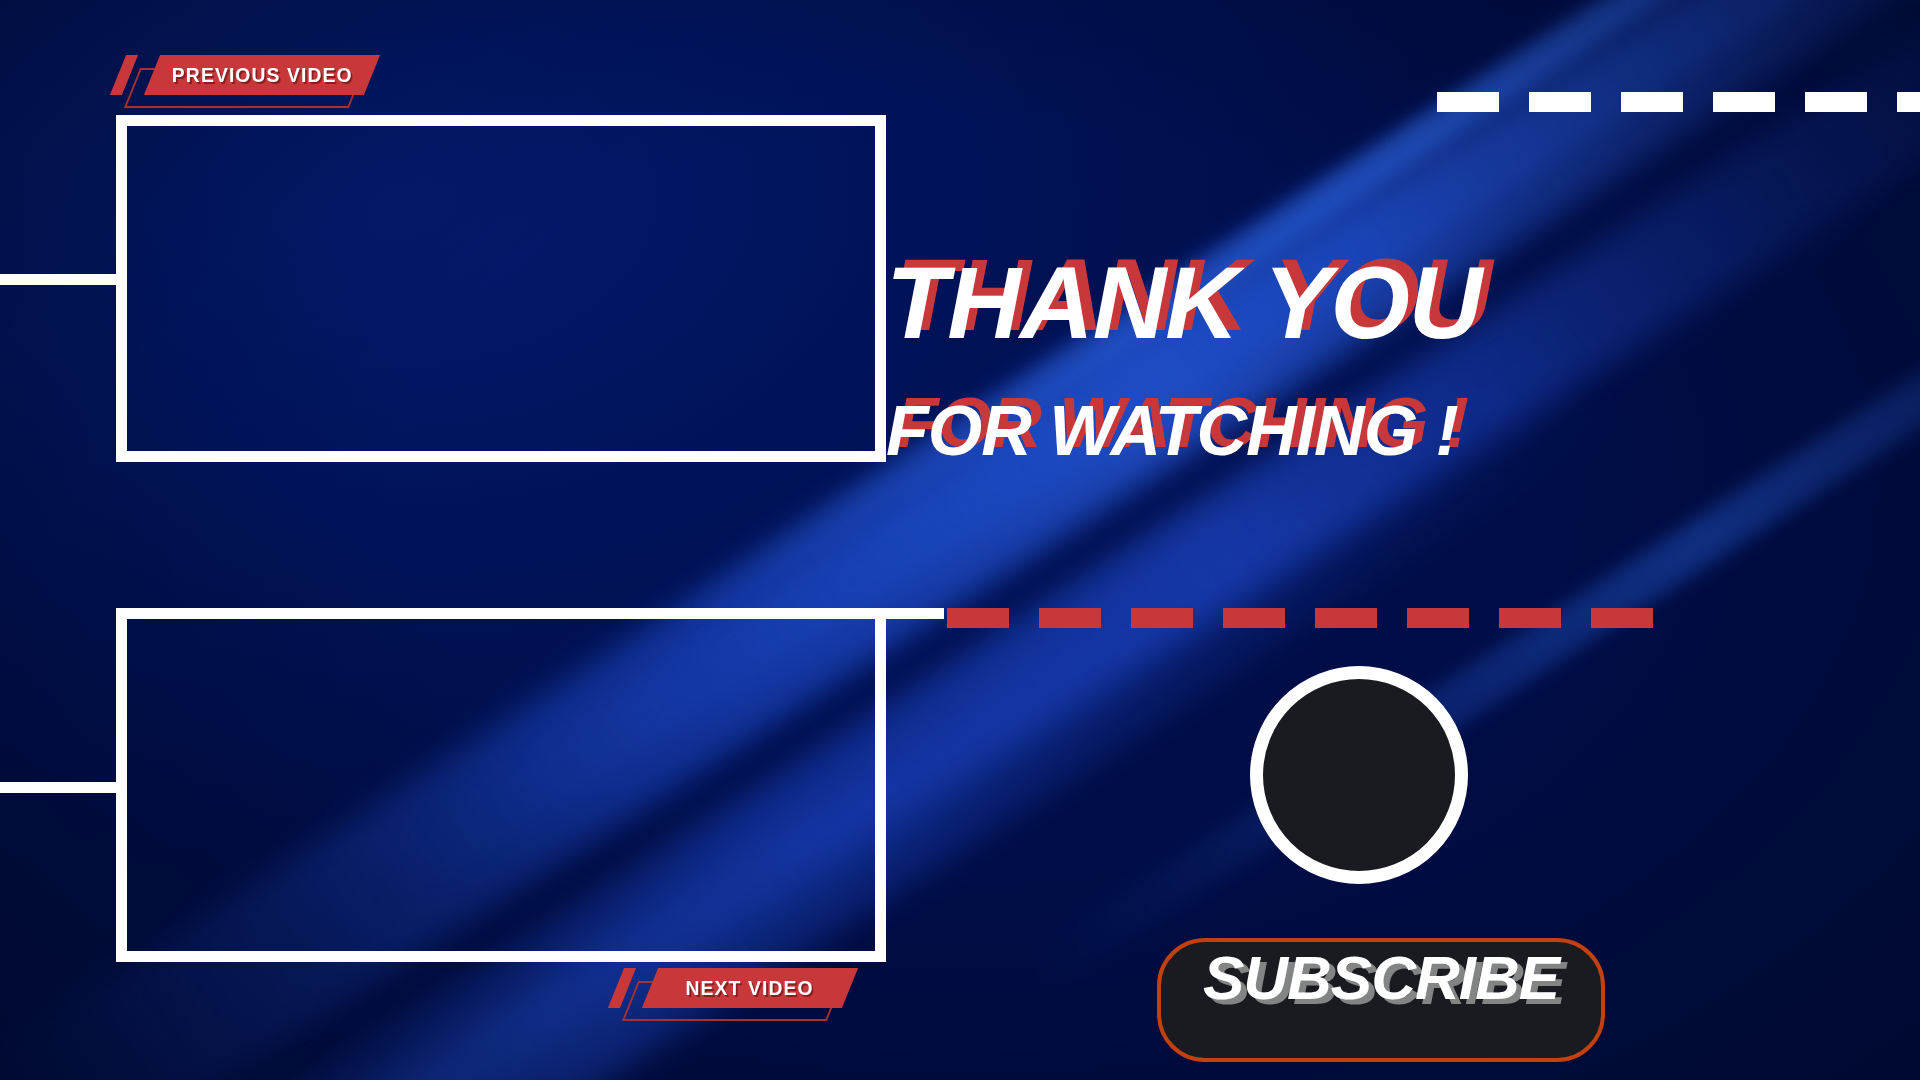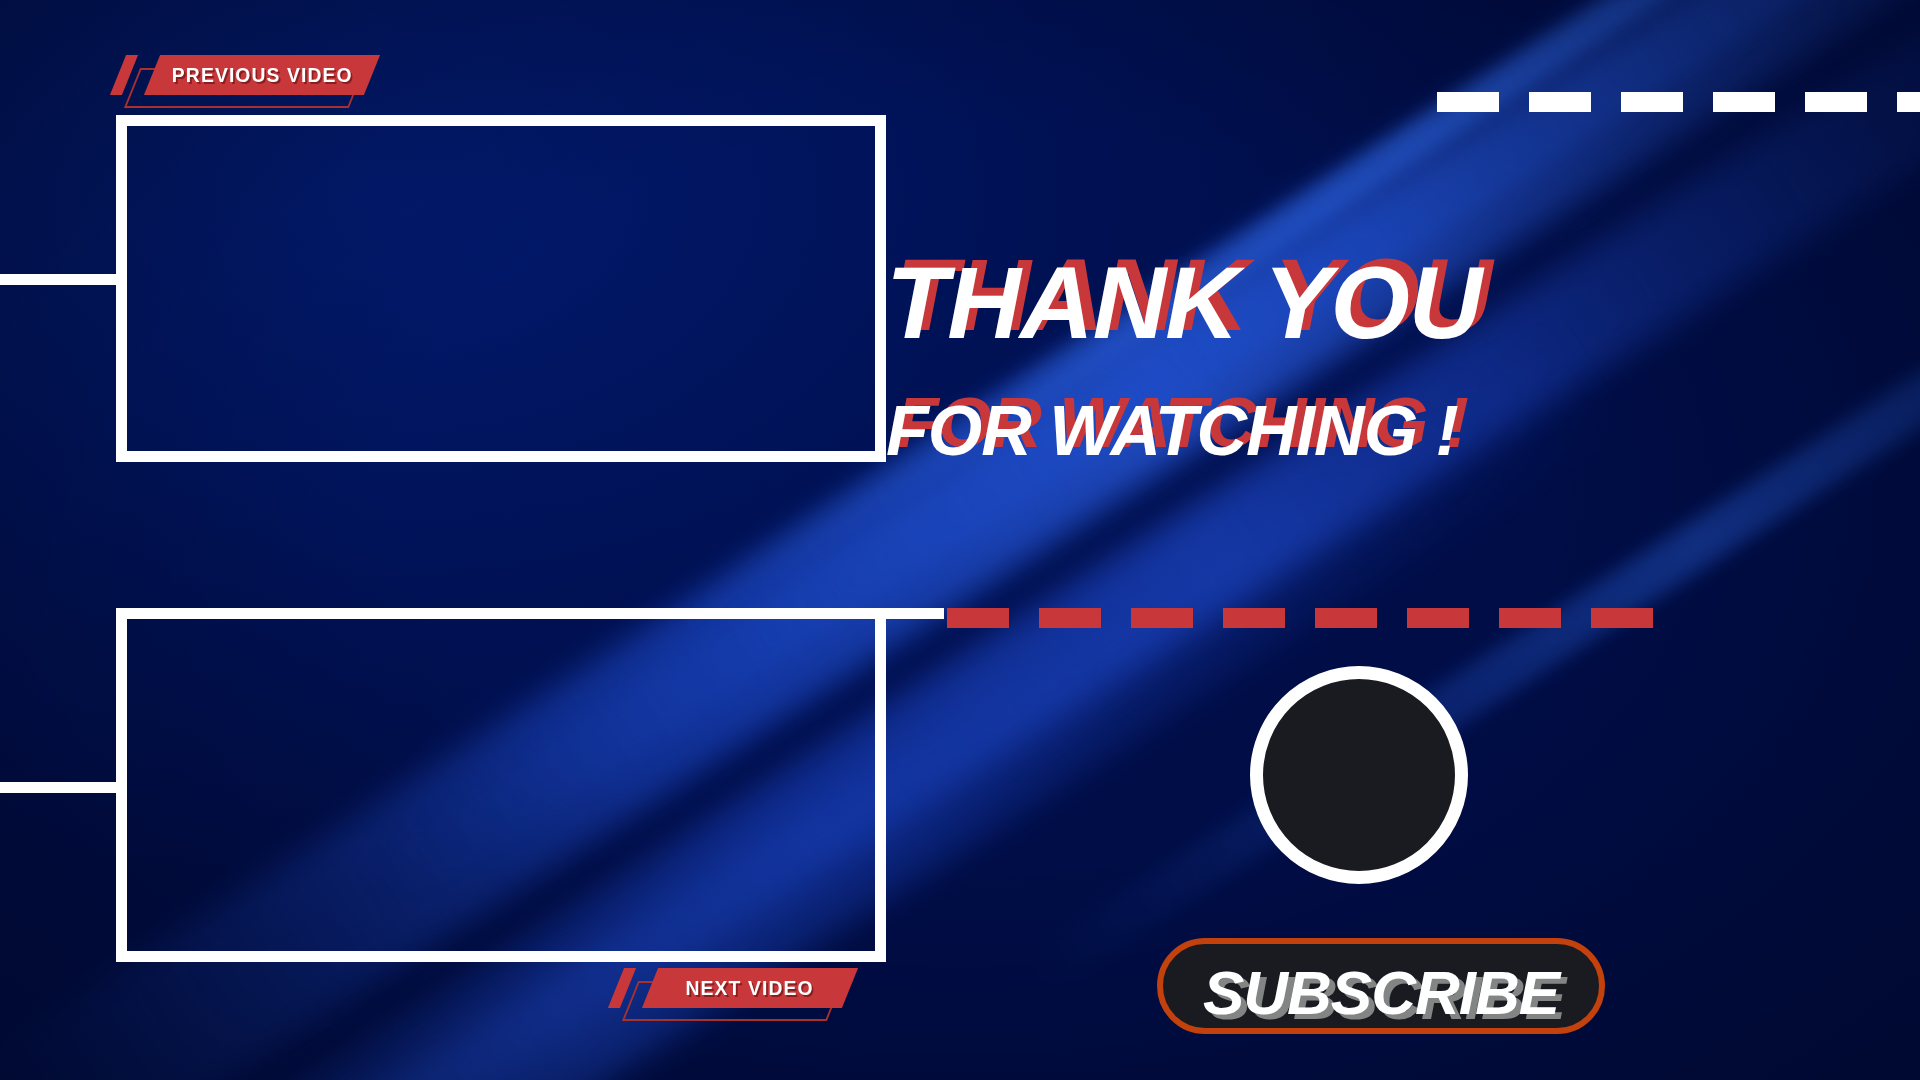--- a/index.html
+++ b/index.html
@@ -169,27 +169,27 @@
     left: 1250px; top: 666px;
     width: 218px; height: 218px;
     border-radius: 50%;
     background: #1a1b20;
     border: 13px solid #ffffff;
     box-sizing: border-box;
   }
   #subscribe-button {
     position: absolute;
     left: 1157px; top: 938px;
-    width: 448px; height: 96px;
+    width: 448px; height: 124px;
     border-radius: 48px;
     background: #1a1b20;
-    border: 6px solid #c2410c;
+    border: 4px solid #c2410c;
     box-sizing: border-box;
     display: flex;
-    align-items: flex-end;
+    align-items: flex-start;
     justify-content: center;
   }
   #subscribe-label {
     font-family: "Liberation Sans", sans-serif;
     font-weight: 700;
     font-style: italic;
     font-size: 62px;
     letter-spacing: -1px;
     color: #ffffff;
     text-shadow: 6px 5px 0 rgba(150,150,150,.85);

